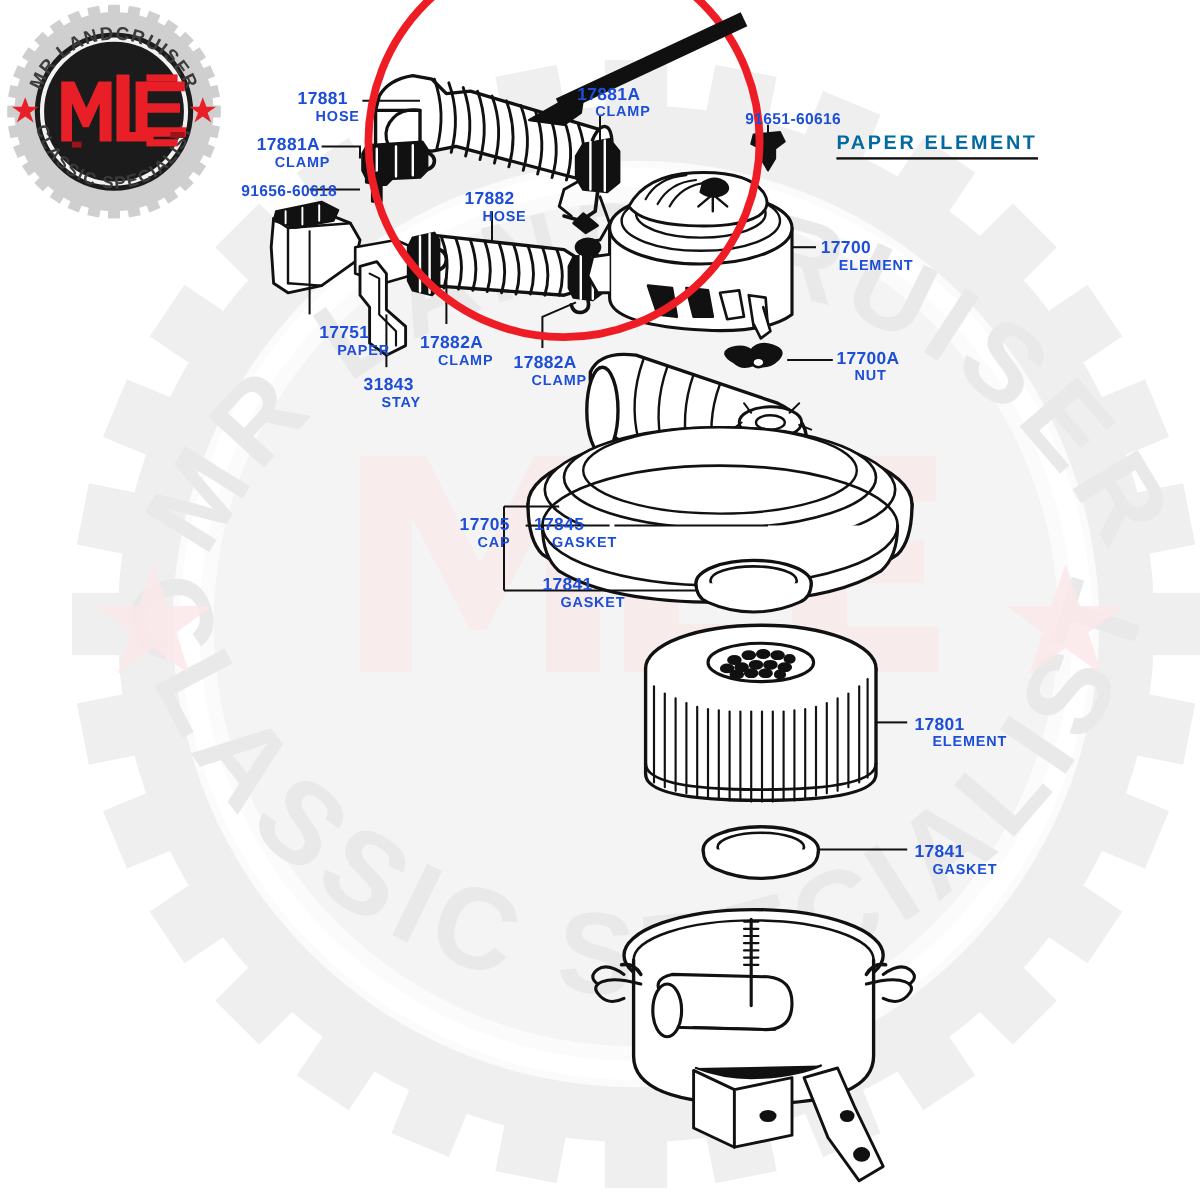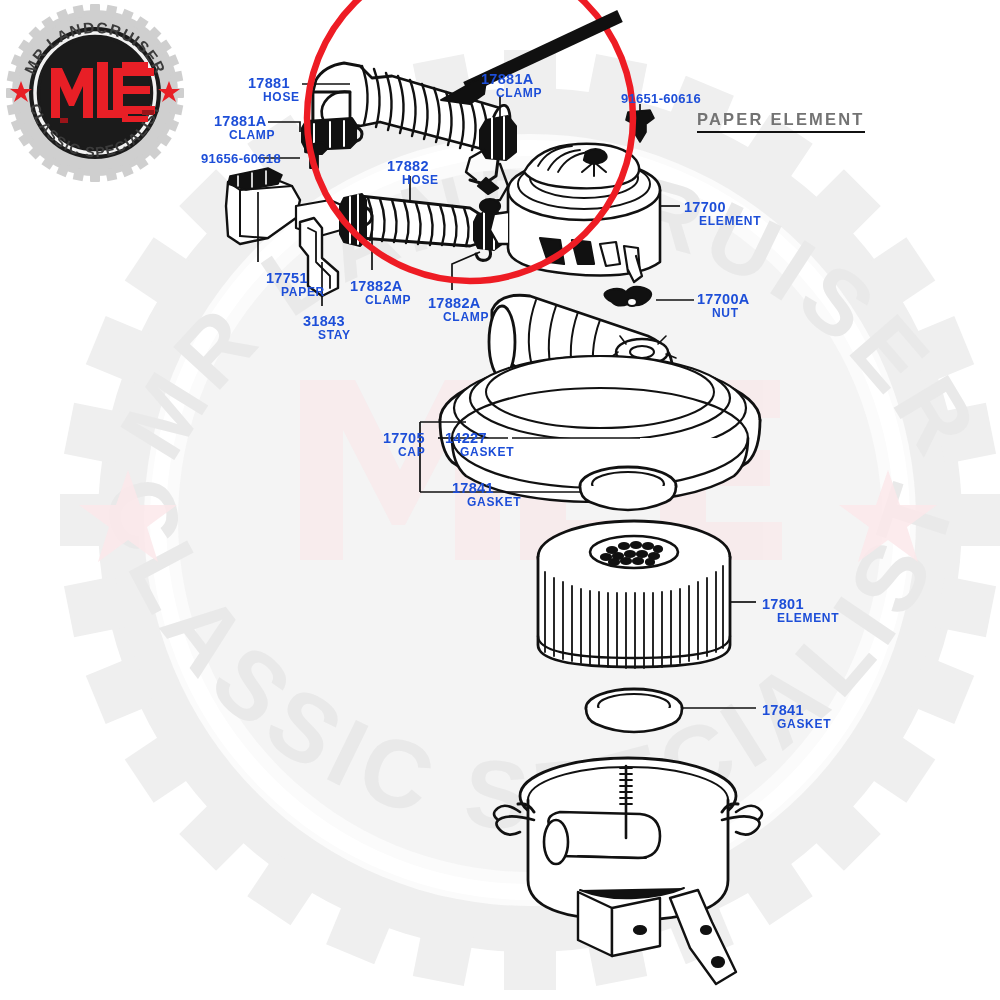--- a/index.html
+++ b/index.html
@@ -6,21 +6,21 @@
   body{width:1000px;height:1000px;overflow:hidden;
        font-family:"Liberation Sans",sans-serif;}
   #stage{position:relative;width:1000px;height:1000px;background:#ffffff;}
   #stage svg.layer{position:absolute;left:0;top:0;width:1000px;height:1000px;}
   .lbl{position:absolute;color:#1d4ed8;font-family:"Liberation Sans",sans-serif;
        font-weight:bold;letter-spacing:.3px;white-space:nowrap;line-height:1.02;}
   .lbl .num{display:block;font-size:14.5px;}
   .lbl .nm{display:block;font-size:12px;letter-spacing:.7px;padding-left:15px;}
   .lbl.single .num{font-size:13px;}
   .title{position:absolute;font-size:16.5px;font-weight:bold;letter-spacing:2.2px;
-         color:#737373;border-bottom:2.5px solid #111;padding-bottom:2px;}
+         color:#0369a1;border-bottom:2.5px solid #111;padding-bottom:2px;}
   .badge{position:absolute;left:4px;top:2px;width:182px;height:182px;}
 </style>
 </head>
 <body>
 
 <div id="stage">
 
   <svg class="layer" viewBox="0 0 1000 1000">
     <defs>
       <clipPath id="cp-full">
@@ -448,21 +448,21 @@
   </div>
   <div class="lbl" style="left:697px;top:292px;">
     <span class="num">17700A</span>
     <span class="nm">NUT</span>
   </div>
   <div class="lbl" style="left:383px;top:431px;">
     <span class="num">17705</span>
     <span class="nm">CAP</span>
   </div>
   <div class="lbl" style="left:445px;top:431px;">
-    <span class="num">14227</span>
+    <span class="num">17845</span>
     <span class="nm">GASKET</span>
   </div>
   <div class="lbl" style="left:452px;top:481px;">
     <span class="num">17841</span>
     <span class="nm">GASKET</span>
   </div>
   <div class="lbl" style="left:762px;top:597px;">
     <span class="num">17801</span>
     <span class="nm">ELEMENT</span>
   </div>

